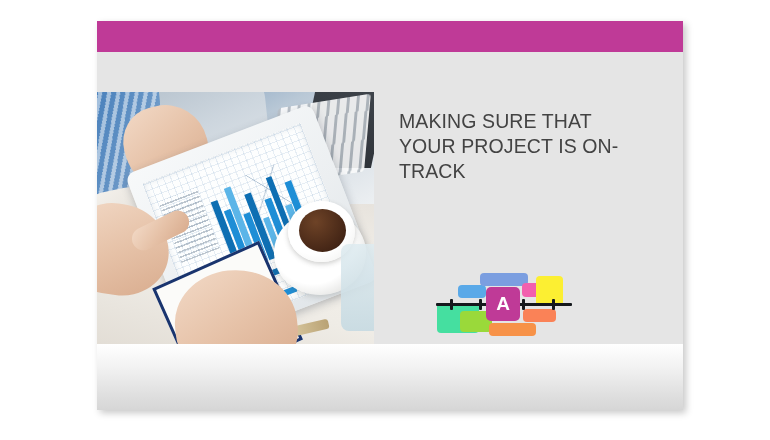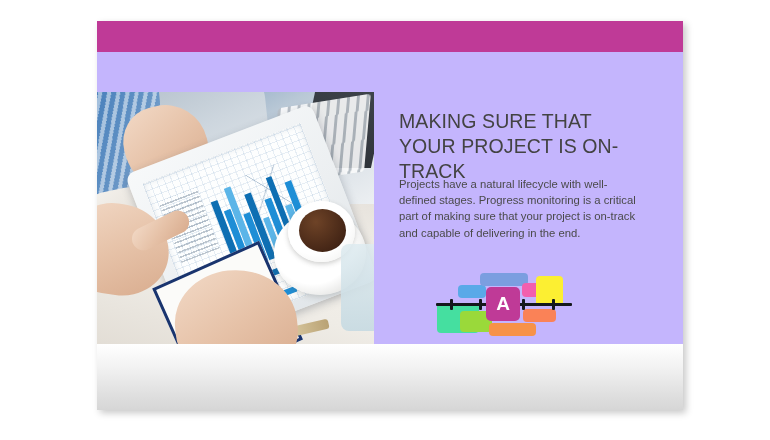--- a/index.html
+++ b/index.html
@@ -15,21 +15,21 @@
     font-family: "Liberation Sans", sans-serif;
   }
 
   
   .slide {
     position: absolute;
     left: 97px;
     top: 21px;
     width: 586px;
     height: 389px;
-    background: #c4b5fd;
+    background: #e5e5e5;
     box-shadow: 3px 3px 7px rgba(0,0,0,0.22);
   }
   .slide-bottom-gradient {
     position: absolute;
     left: 0;
     bottom: 0;
     width: 100%;
     height: 66px;
     background: linear-gradient(to bottom, #ffffff 0%, #f2f2f2 35%, #dedede 80%, #d6d6d6 100%);
   }
@@ -295,21 +295,20 @@
       <div class="ph-layer ph-hand ph-hand3"></div>
       <div class="ph-layer ph-saucer"></div>
       <div class="ph-layer ph-cup"></div>
       <div class="ph-layer ph-coffee"></div>
       <div class="ph-layer ph-glass"></div>
     </div>
   </div>
 
   <div class="title">MAKING SURE THAT YOUR PROJECT IS ON-TRACK</div>
 
-  <div class="body-copy">Projects have a natural lifecycle with well-defined stages. Progress monitoring is a critical part of making sure that your project is on-track and capable of delivering in the end.</div>
 
   <div class="gantt">
     <div id="gantt-bars">
         <div class="g-bar" style="left: 3px; top: 38px; width: 42px; height: 30px; background: rgb(69, 223, 160);"></div>
         <div class="g-bar" style="left: 26px; top: 46px; width: 32px; height: 21px; background: rgb(154, 217, 58);"></div>
         <div class="g-bar" style="left: 24px; top: 20px; width: 28px; height: 13px; background: rgb(90, 169, 232);"></div>
         <div class="g-bar" style="left: 46px; top: 8px; width: 48px; height: 13px; background: rgb(123, 158, 224);"></div>
         <div class="g-bar" style="left: 88px; top: 18px; width: 30px; height: 14px; background: rgb(242, 95, 174);"></div>
         <div class="g-bar" style="left: 102px; top: 11px; width: 27px; height: 30px; background: rgb(252, 239, 50);"></div>
         <div class="g-bar" style="left: 89px; top: 44px; width: 33px; height: 13px; background: rgb(250, 130, 87);"></div>

